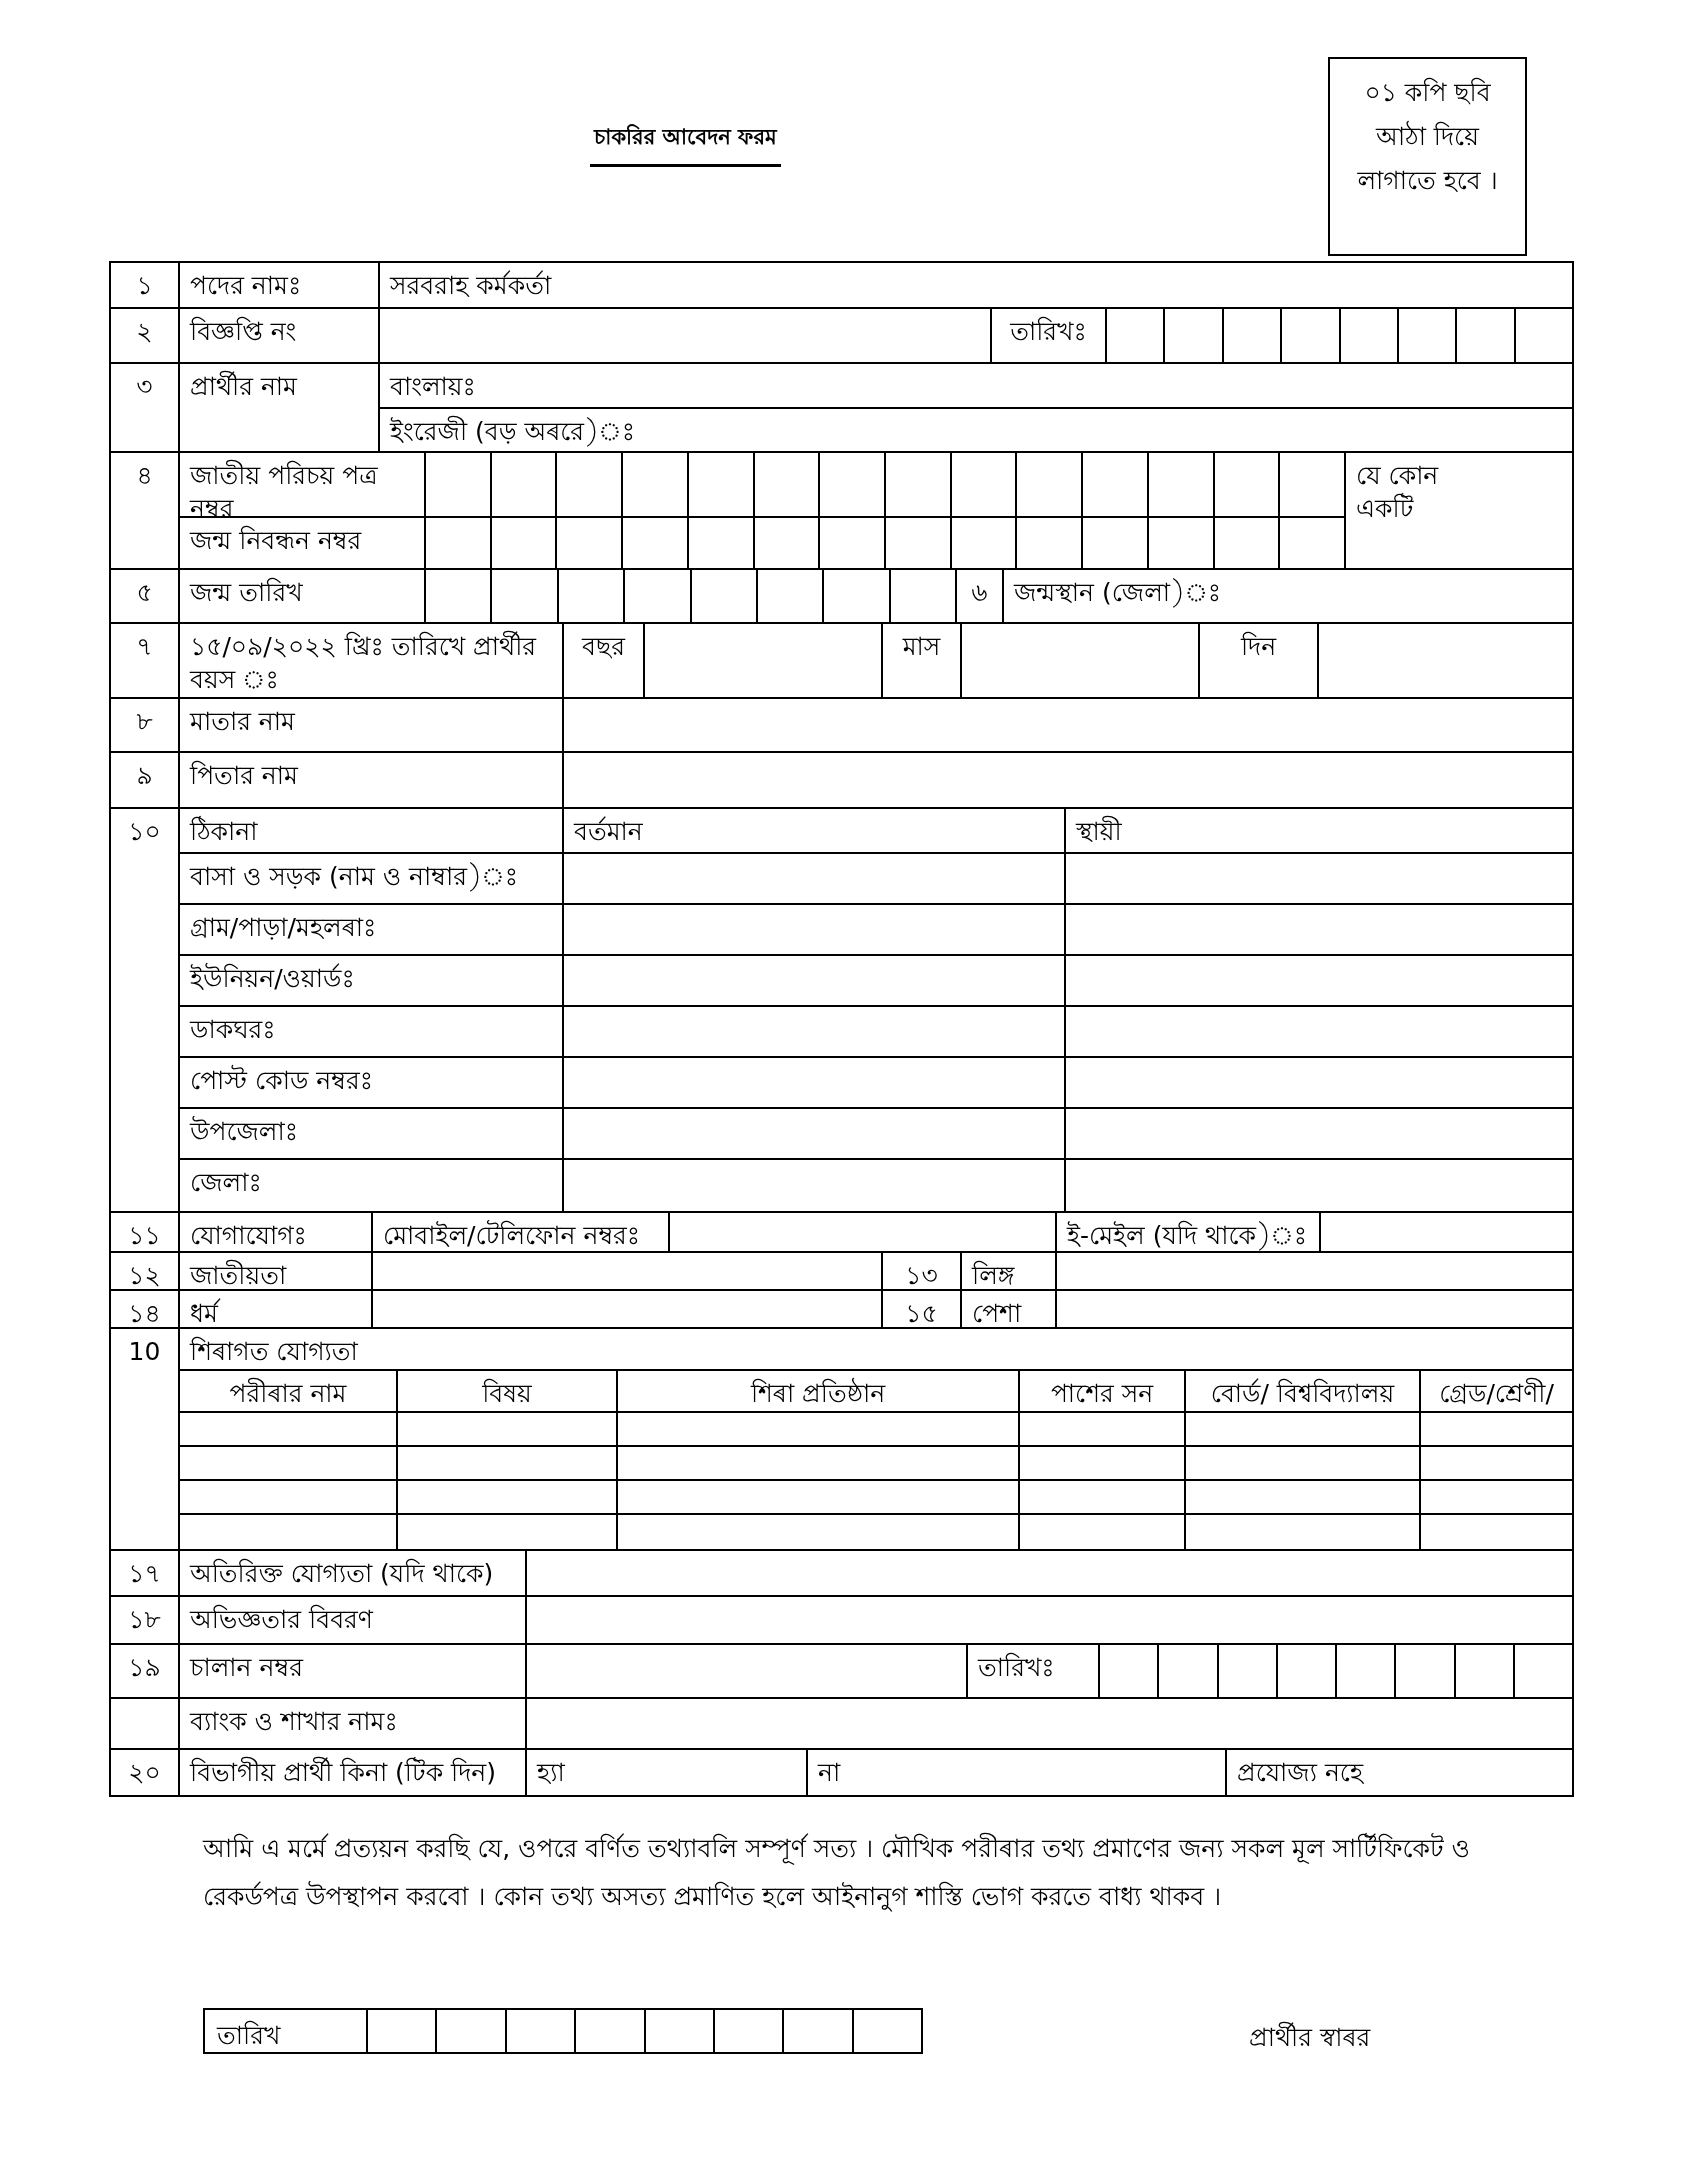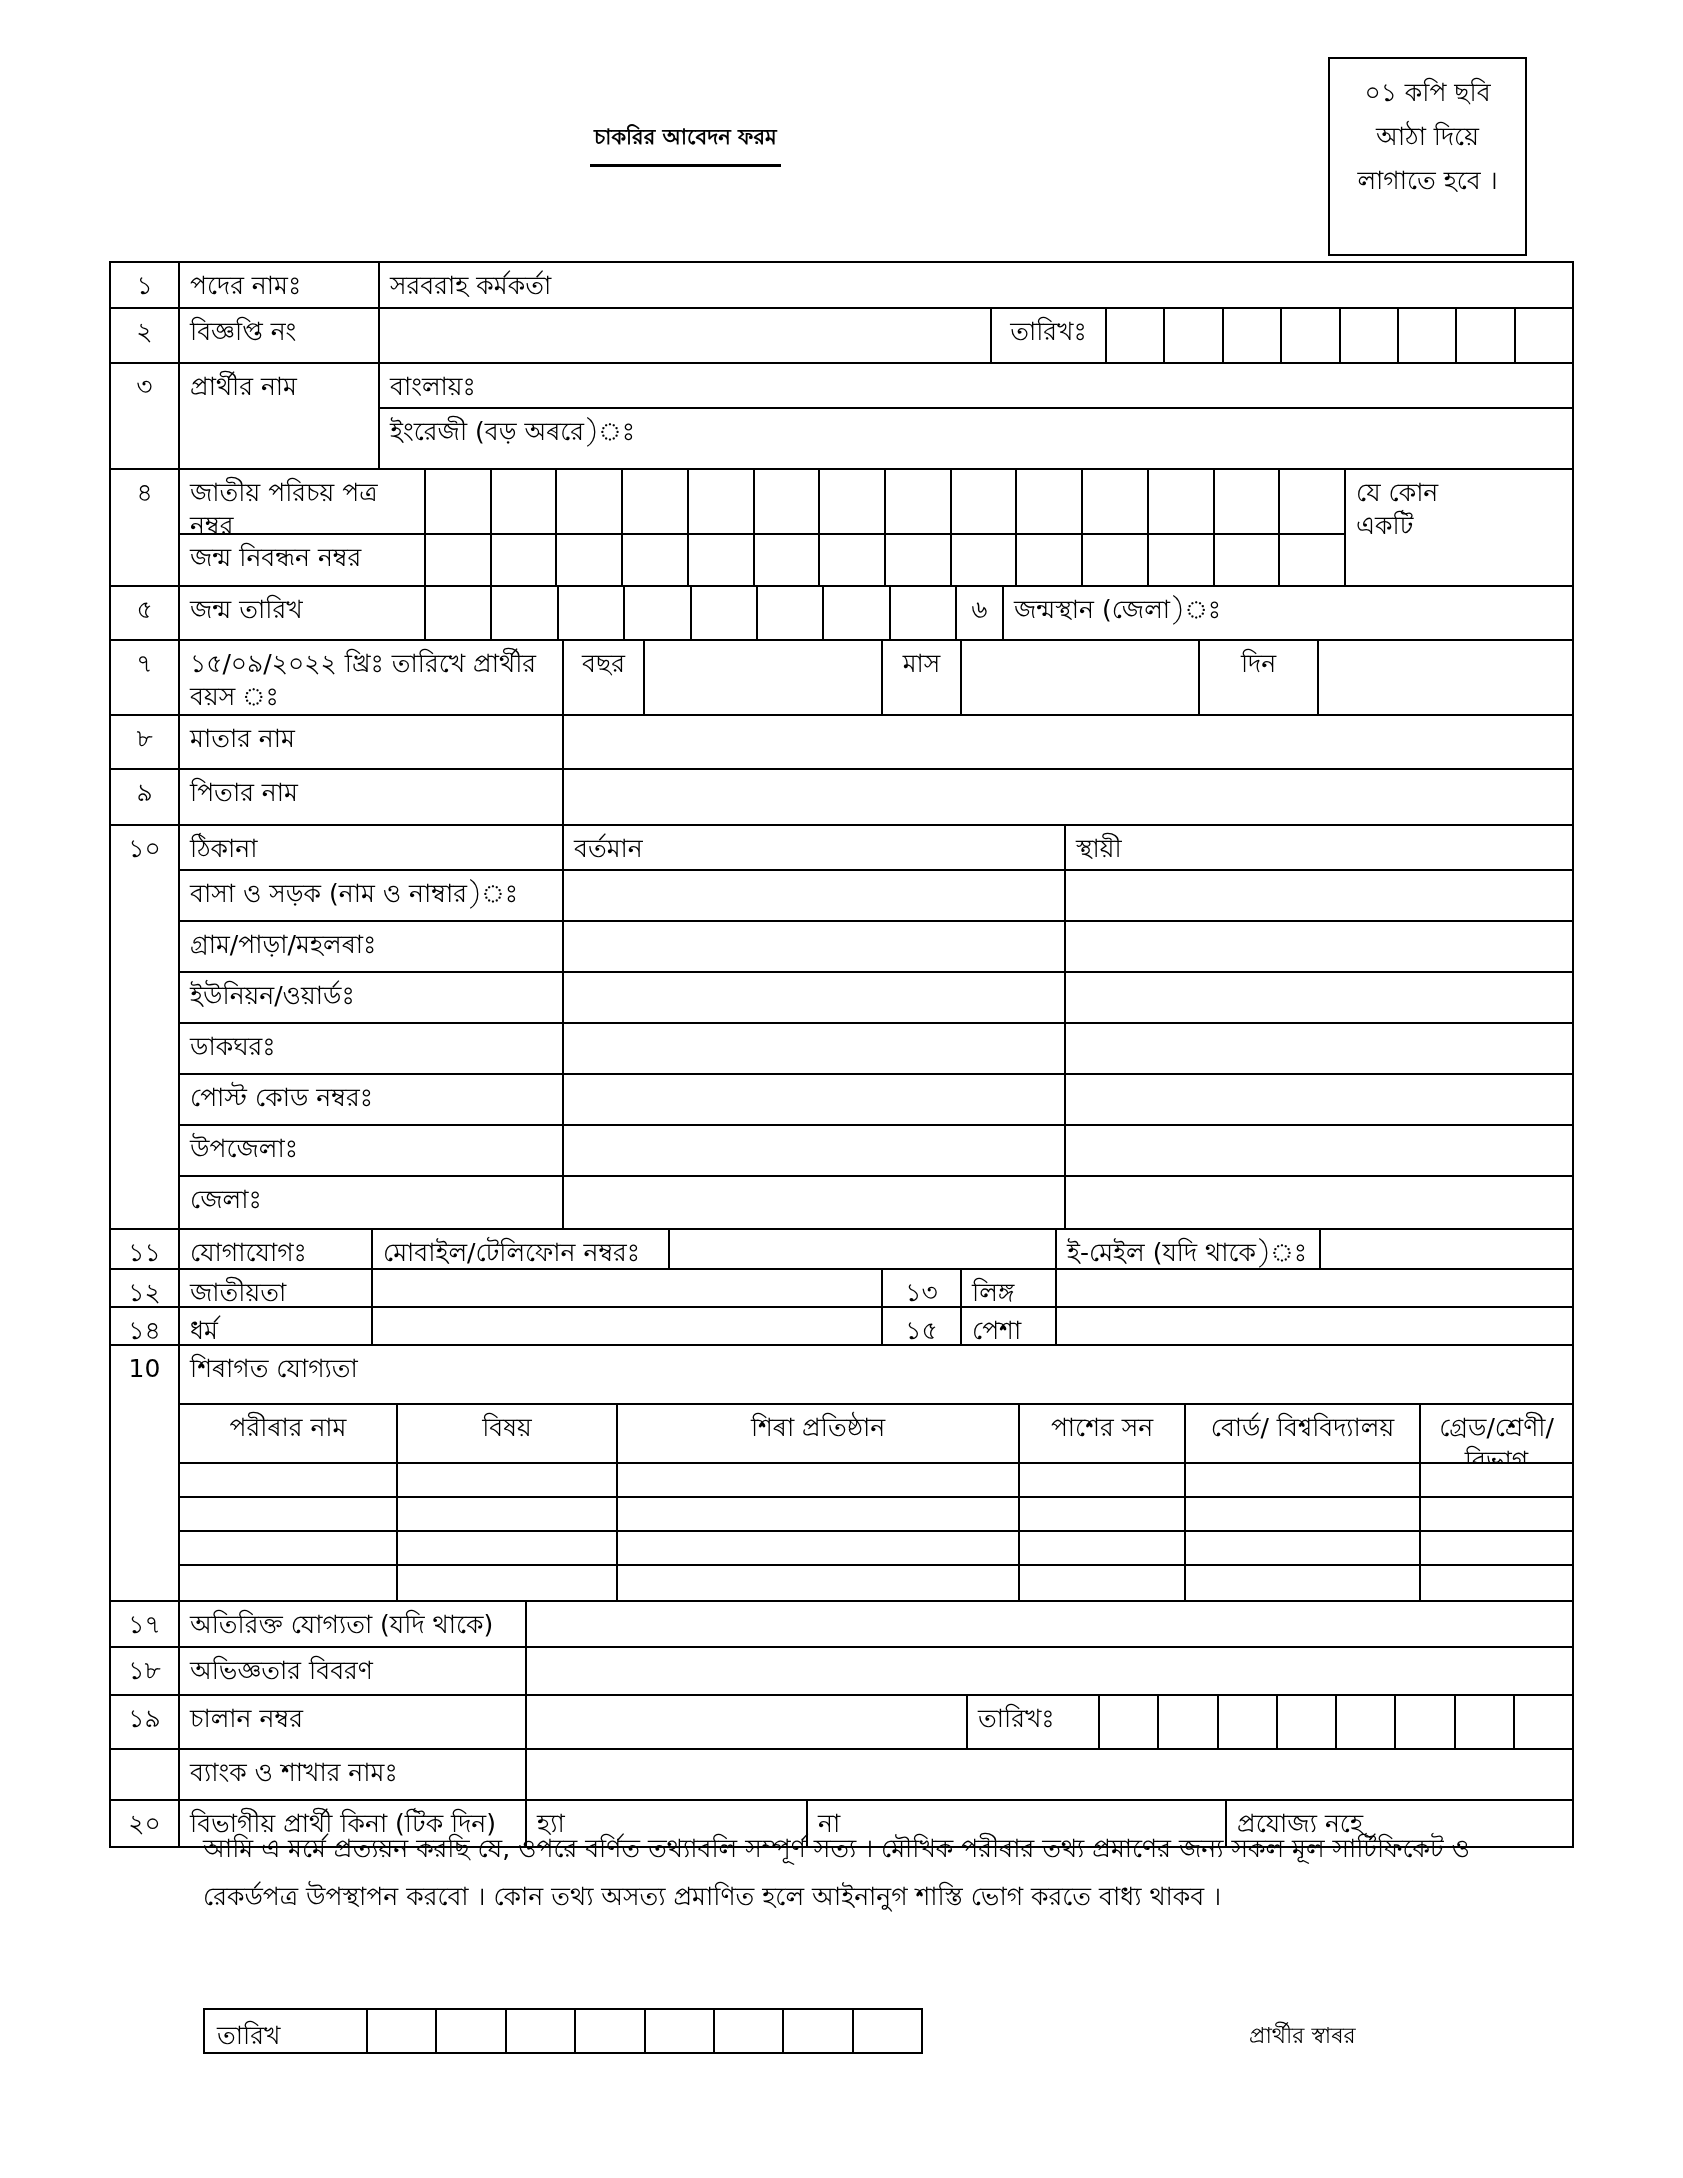--- a/index.html
+++ b/index.html
@@ -47,35 +47,35 @@
   .w195{width:193px;flex:none}.w350{width:347px;flex:none}.w618{width:612px;flex:none}
   .w116{width:115px;flex:none}.w230{width:228px;flex:none}.w49{width:49px;flex:none;padding:6px 2px}
   .w82{width:81px;flex:none}.w240{width:238px;flex:none}.w80{width:79px;flex:none}
   .w120{width:119px;flex:none}.w300{width:297px;flex:none}.w391{width:387px;flex:none}
   .w267{width:264px;flex:none}.w507{width:502px;flex:none}.w445{width:441px;flex:none}
   .w133{width:132px;flex:none}.w284{width:281px;flex:none}.w423{width:419px;flex:none}
   .w515{width:510px;flex:none}.w96{width:95px;flex:none}
   .ec1{width:218px;flex:none}.ec2{width:220px;flex:none}.ec3{width:402px;flex:none}
   .ec4{width:166px;flex:none}.ec5{width:235px;flex:none}.ec6{flex:1;min-width:0}
   
-  .h46{height:46px}.h56{height:55px}.h45{height:45px}.h47{height:59px}.h66{height:65px}
+  .h46{height:46px}.h56{height:55px}.h45{height:45px}.h47{height:42px}.h66{height:65px}
   .h50{height:50px}.h55{height:54px}.h76{height:75px}.h57{height:56px}.h52{height:51px}
   .h40{height:40px}.h38{height:38px}.h48{height:48px}
   .edu-empty-row{height:34px}
   .declaration {
     position:absolute; left:203px; top:1825px; width:1327px;
     font-size:25px; line-height:48px; text-align:left;
   }
   .fdate {
     position:absolute; left:203px; top:2008px; width:720px; height:46px;
     border:2px solid #000; display:flex;
   }
   .fdate-label { width:163px; flex:none; border-right:2px solid #000;
     padding:6px 12px; font-size:25px; }
-  .signature { position:absolute; left:1249px; top:2018px; font-size:22px; }
+  .signature { position:absolute; left:1249px; top:2018px; font-size:25px; }
 </style>
 </head>
 <body>
 
 <div class="page-title">চাকরির আবেদন ফরম</div>
 
 <div class="photo-box">
   <div>০১ কপি ছবি</div>
   <div>আঠা দিয়ে</div>
   <div>লাগাতে হবে ।</div>

